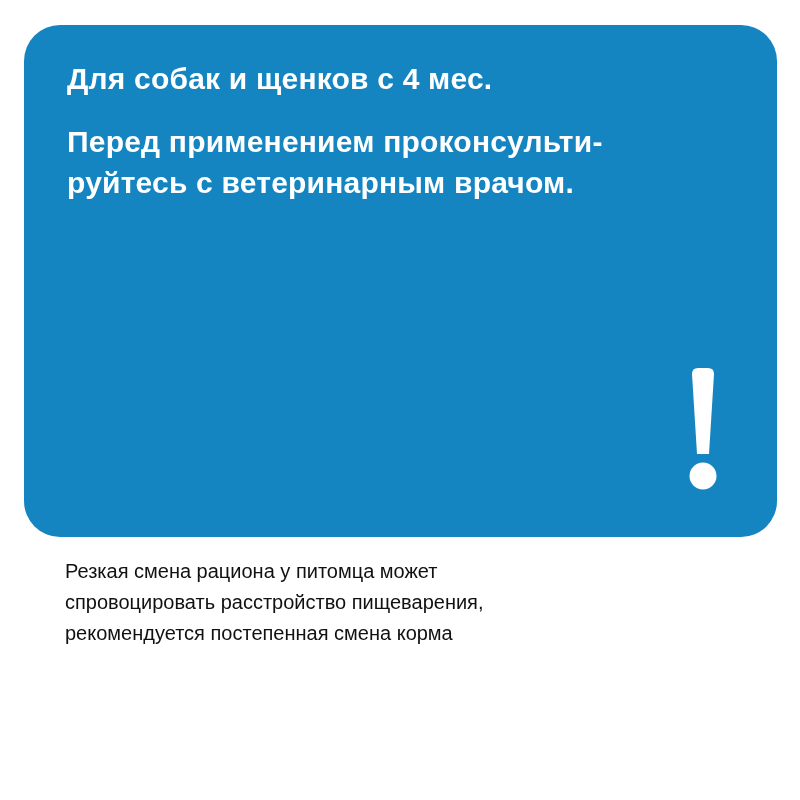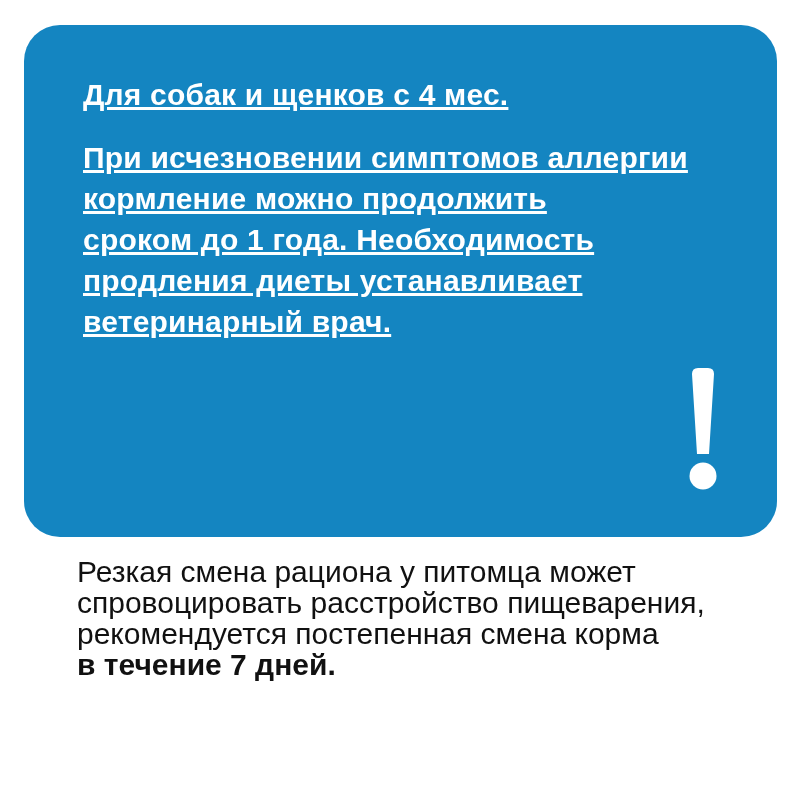--- a/index.html
+++ b/index.html
@@ -23,78 +23,74 @@
     top: 25px;
     width: 753px;
     height: 512px;
     box-sizing: border-box;
     background: #1485c1;
     border-radius: 36px;
     padding: 33px 20px 0 43px;
     color: #ffffff;
   }
   .card p {
-    margin: 16px;
+    margin: 0;
     font-size: 30px;
     line-height: 41px;
     font-weight: 700;
     white-space: pre-line;
     letter-spacing: 0.2px;
-    text-decoration: underline;
   }
   .card p.audience    { margin-bottom: 22px; }
   .card p.consult     { margin-bottom: 12px; }
   .card p.duration    { margin-bottom: 0; }
   .card p.continuation{ margin-bottom: 0; }
   .exclaim {
     position: absolute;
     right: 59px;
     top: 343px;
     width: 30px;
     height: 122px;
   }
   .notes {
     position: absolute;
     left: 65px;
     top: 556px;
     width: 720px;
     color: #111111;
   }
   .notes p {
-    margin: 0 0 15px 12px;
-    font-size: 30px;
+    margin: 0 0 15px 0;
+    font-size: 20px;
     line-height: 31px;
     font-weight: 400;
     white-space: pre-line;
   }
   .bold-line {
     display: block;
     font-weight: 700;
   }
 </style>
 </head>
 <body>
 
 <div class="canvas">
 
   <section class="card">
     <p class="audience">Для собак и щенков с 4 мес.</p>
-    <p class="continuation">При исчезновении симптомов аллергии
-кормление можно продолжить
-сроком до 1 года. Необходимость
-продления диеты устанавливает
-ветеринарный врач.</p>
+    <p class="consult">Перед применением проконсульти-
+руйтесь с ветеринарным врачом.</p>
 
     <span class="exclaim">
       <svg viewBox="0 0 30 122" width="30" height="122" aria-hidden="true">
         <path d="M4 6 Q4 0 10 0 L20 0 Q26 0 26 6 L21 86 L9 86 Z" fill="#ffffff"></path>
         <circle cx="15" cy="108" r="13.5" fill="#ffffff"></circle>
       </svg>
     </span>
   </section>
 
   <section class="notes">
     <p><span>Резкая смена рациона у питомца может
 спровоцировать расстройство пищеварения,
-рекомендуется постепенная смена корма</span><span class="bold-line">в течение 7 дней.</span></p>
+рекомендуется постепенная смена корма</span></p>
   </section>
 
 </div>
 
 </body></html>

